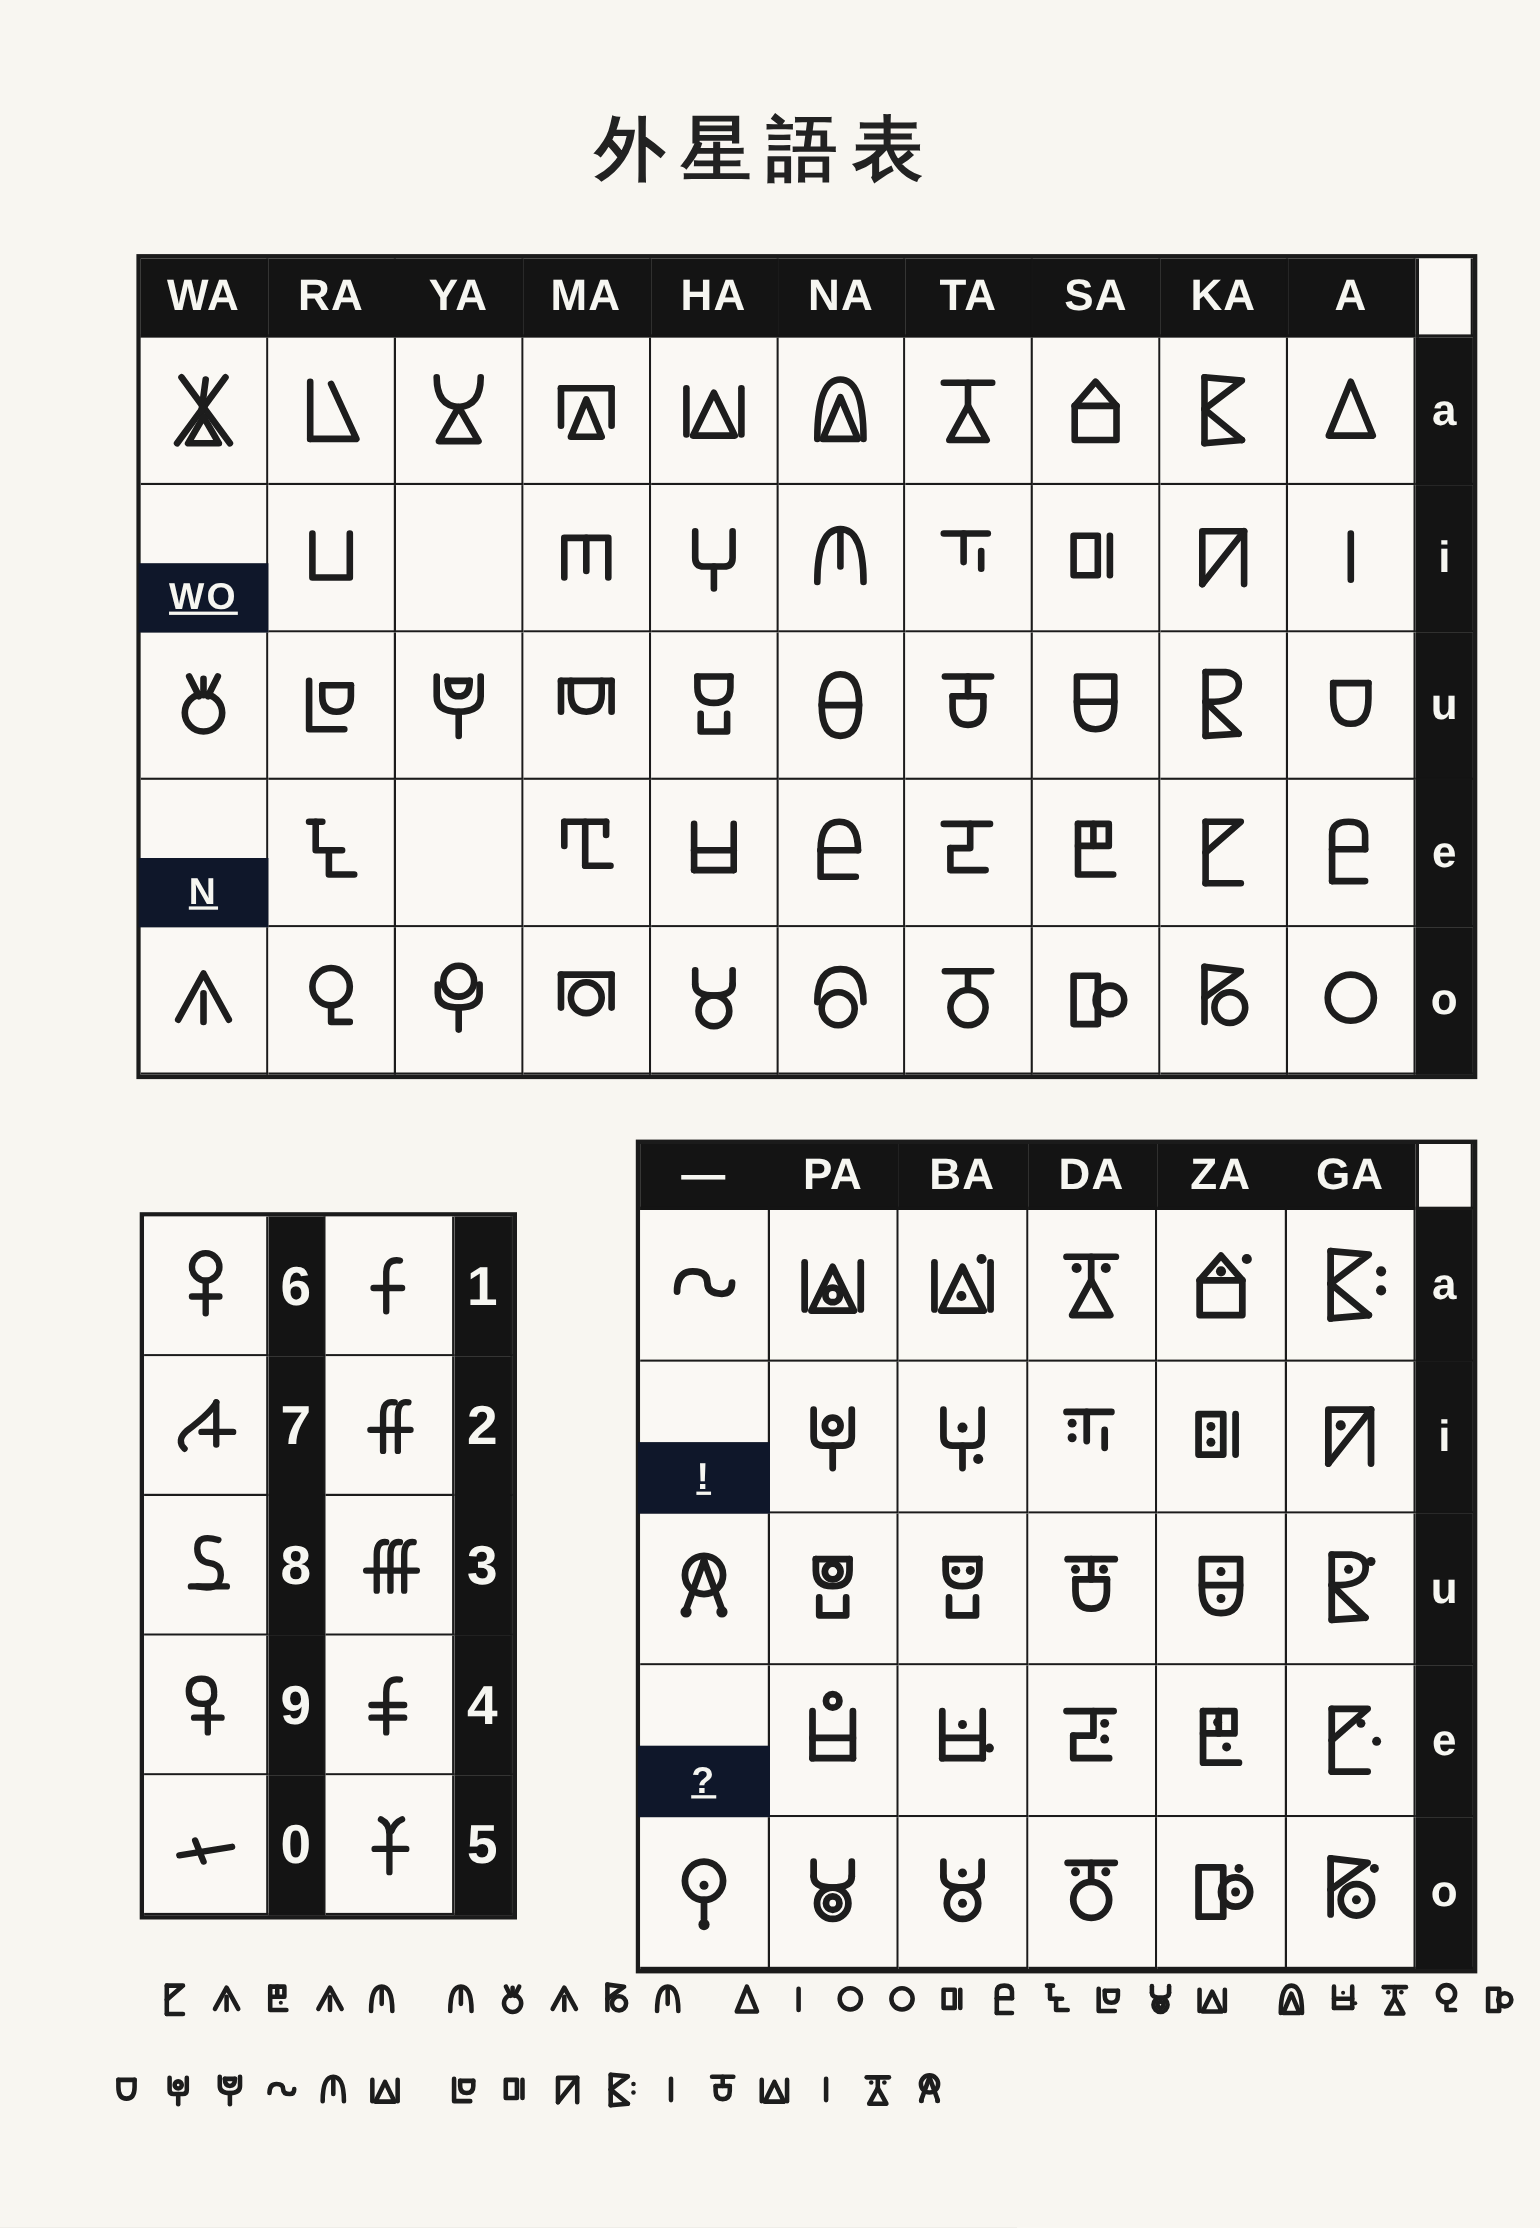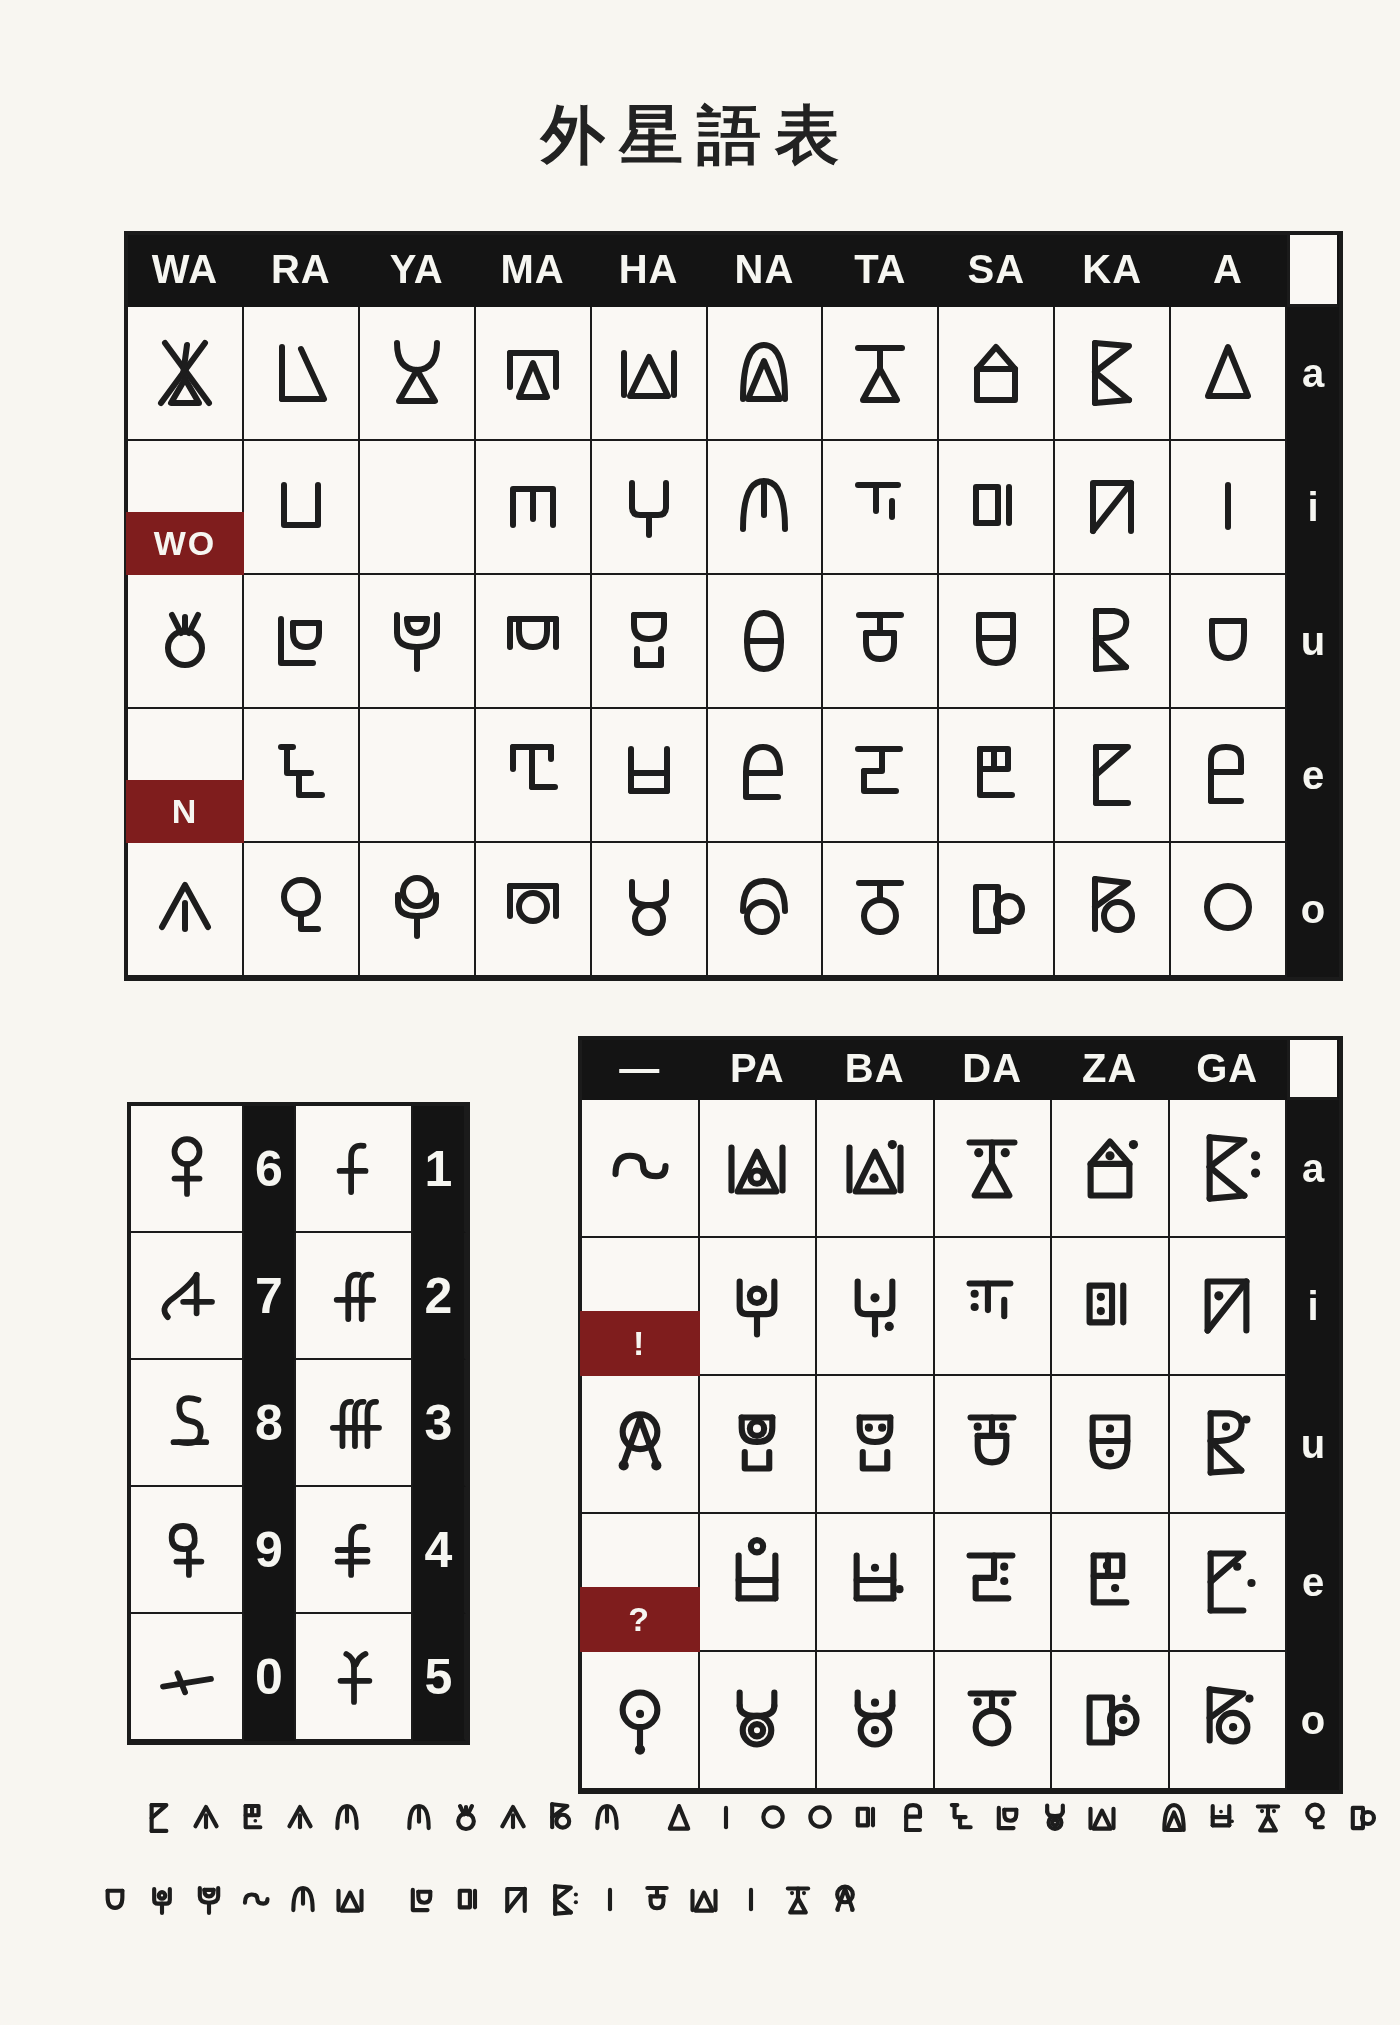--- a/index.html
+++ b/index.html
@@ -15,23 +15,23 @@
   #nums{left:127px;top:1102px;grid-template-columns:113px 52px 117px 53px;
         grid-template-rows:repeat(5,127px);}
   .cell{border-right:2px solid #1b1b1b;border-bottom:2px solid #1b1b1b;
         display:flex;align-items:center;justify-content:center;position:relative;background:#faf8f4;}
   .h-cell{background:#141414;color:#f6f6f1;display:flex;align-items:center;justify-content:center;
           font-size:40px;font-weight:bold;letter-spacing:1px;border-right:2px solid #141414;
           border-bottom:3px solid #141414;text-align:right;}
   .corner{background:#faf8f4;border-left:3px solid #1b1b1b;border-bottom:3px solid #1b1b1b;}
   .v-cell{background:#141414;color:#f6f6f1;display:flex;align-items:center;justify-content:center;
           font-size:40px;font-weight:bold;border-bottom:2px solid #141414;}
-  .inline-label{position:absolute;left:-2px;right:-2px;bottom:-2px;height:48%;background:#7f1d1d;
+  .inline-label{position:absolute;left:-2px;right:-2px;bottom:-2px;height:48%;background:#0f172a;
           color:#f6f6f1;display:flex;align-items:center;justify-content:center;
-          font-size:34px;font-weight:bold;letter-spacing:2px;z-index:2;}
+          font-size:34px;font-weight:bold;letter-spacing:2px;z-index:2;text-decoration:underline;}
   .digit{background:#141414;color:#f6f6f1;display:flex;align-items:center;justify-content:center;
          font-size:50px;font-weight:bold;border-bottom:2px solid #141414;border-right:2px solid #1b1b1b;}
   .st{fill:none;stroke:#1d1d1d;stroke-width:6;stroke-linecap:round;stroke-linejoin:round;}
   .dt{fill:#1d1d1d;stroke:none;}
   #t1 svg.g{width:100px;height:116px;}
   #t2 svg.g{width:102px;height:118px;}
   #nums svg.g{width:96px;height:108px;}
   .line{position:absolute;display:flex;gap:26px;align-items:flex-end;}
   #line1{left:136px;top:1786px;}
   #line2{left:92px;top:1868px;}

